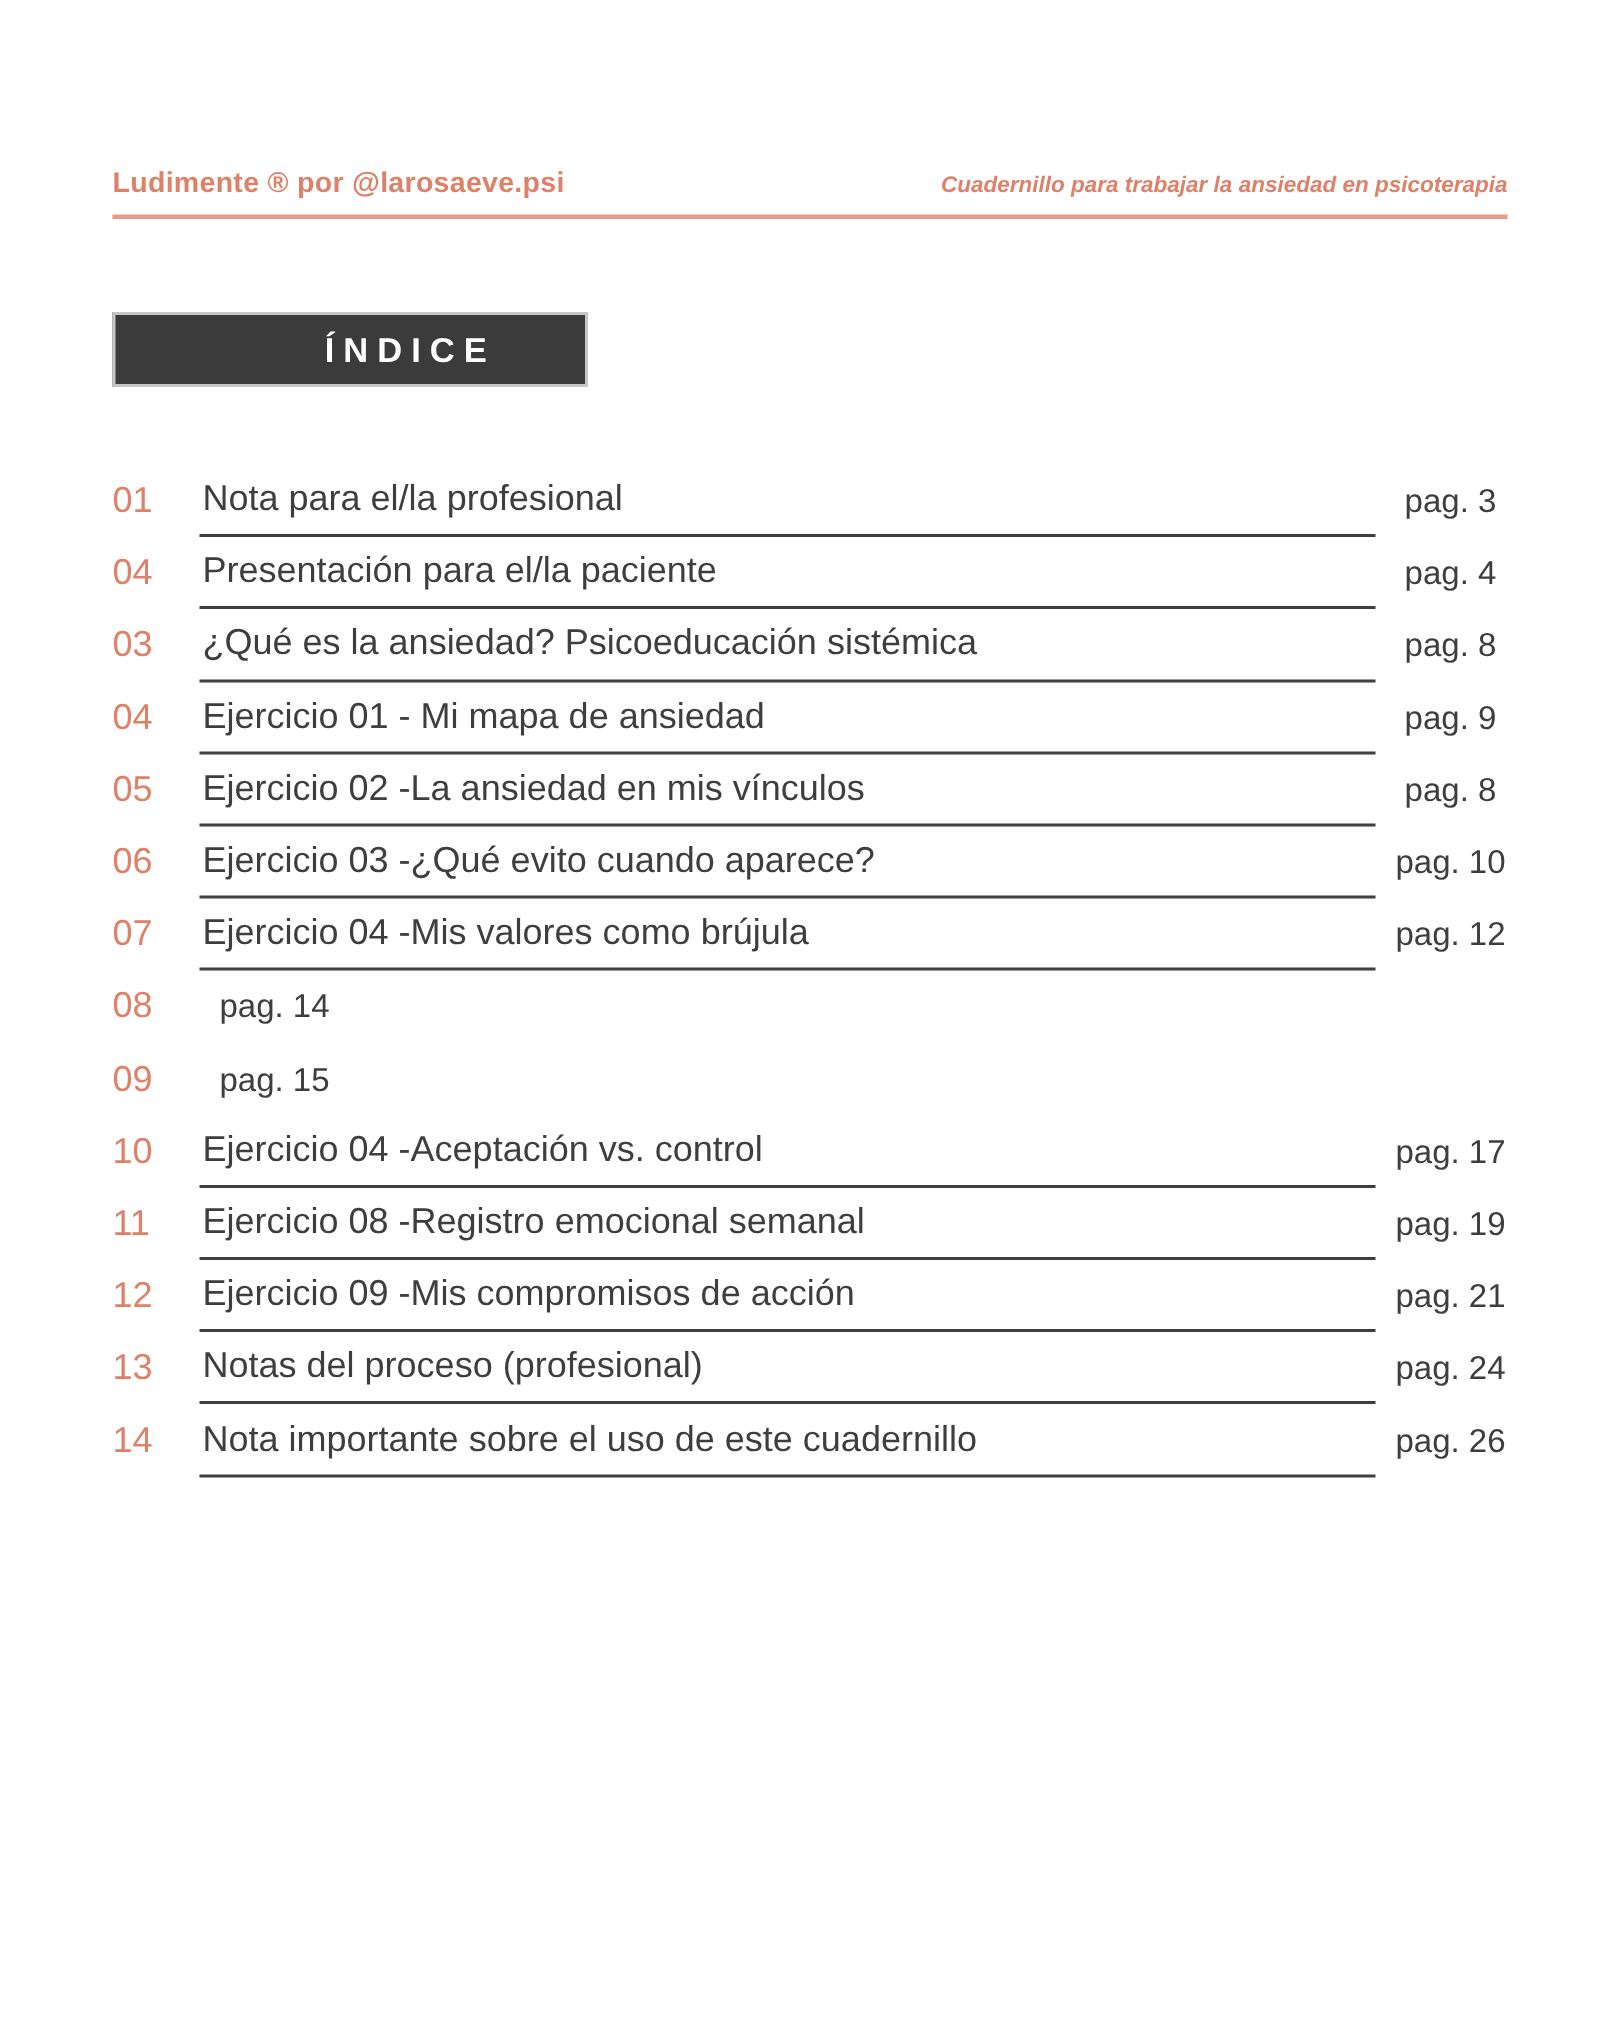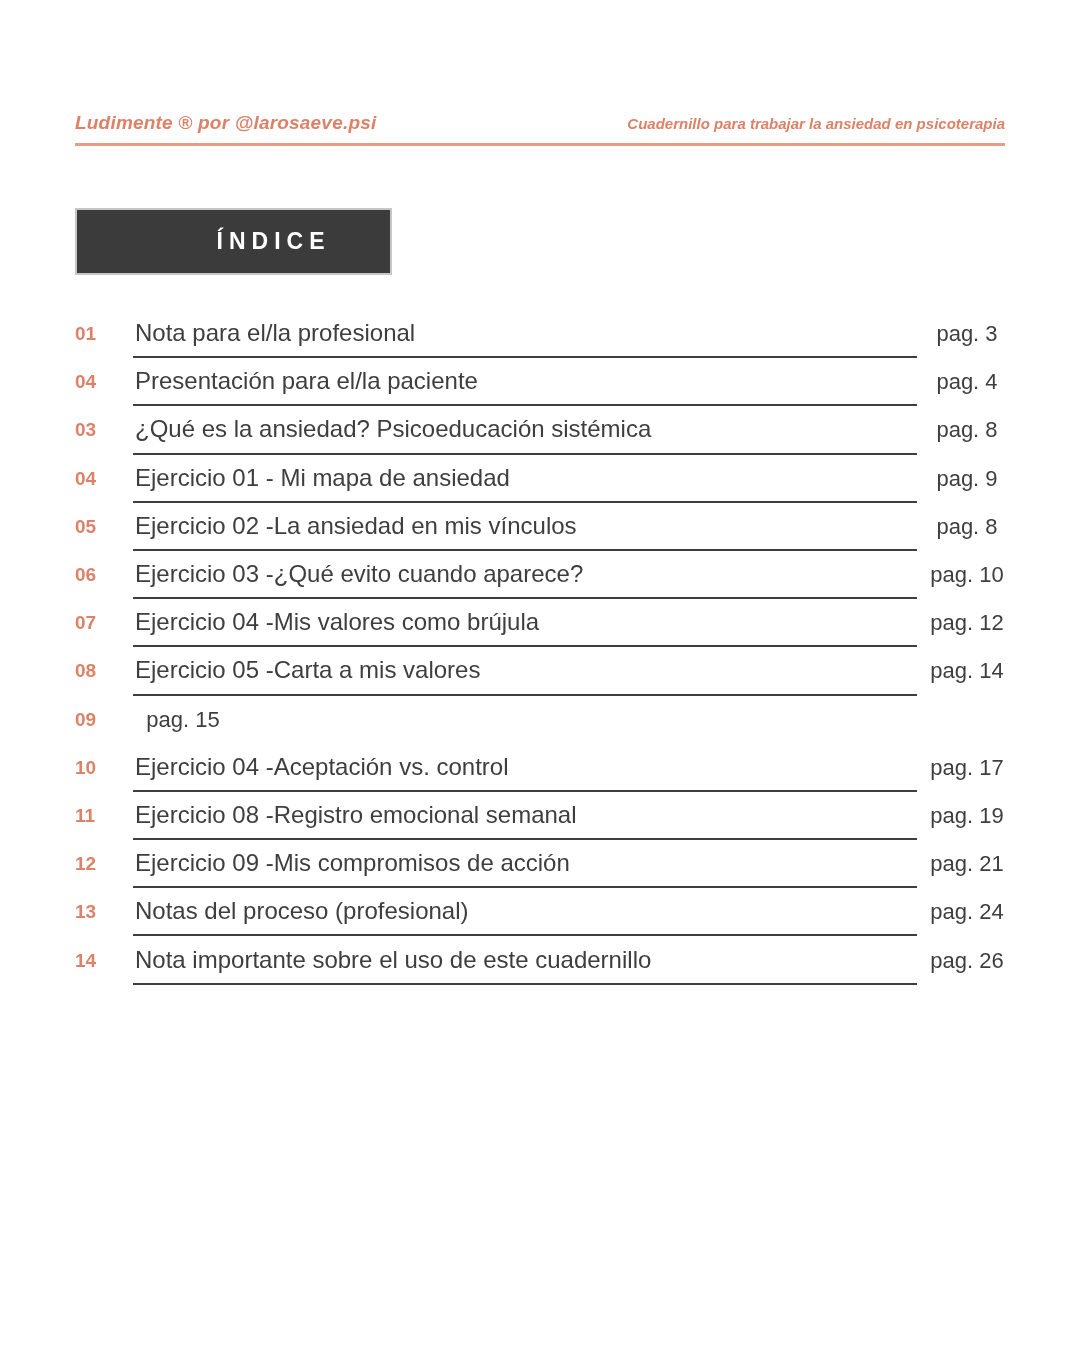--- a/index.html
+++ b/index.html
@@ -28,34 +28,33 @@
     justify-content: space-between;
     align-items: baseline;
     border-bottom: 3px solid var(--accent-line);
     padding-bottom: 9px;
   }
   .brand {
     font-size: 19px;
     font-weight: bold;
     color: var(--accent-text);
     letter-spacing: 0.2px;
-    font-style: italic;
   }
   .subtitle {
     font-size: 15px;
     font-weight: bold;
     font-style: italic;
     color: var(--accent-text);
   }
   .index-box {
     position: absolute;
     left: 75px;
     top: 208px;
     width: 317px;
-    height: 67px;
+    height: 50px;
     box-sizing: border-box;
     background: var(--index-bg);
     border: 2px solid #c6c6c6;
     display: flex;
     align-items: center;
     justify-content: center;
     padding-left: 80px;
   }
   .index-title {
     font-size: 23px;
@@ -71,22 +70,22 @@
   }
   .toc-row {
     display: flex;
     align-items: stretch;
     height: 48.2px;
   }
   .toc-num {
     width: 58px;
     display: flex;
     align-items: center;
-    font-size: 19px;
-    font-weight: bold;
+    font-size: 24px;
+    font-weight: normal;
     color: var(--accent-text);
   }
   .toc-title {
     width: 784px;
     box-sizing: border-box;
     display: flex;
     align-items: center;
     border-bottom: 2px solid var(--rule);
     font-size: 24px;
     color: var(--dark-text);
@@ -151,21 +150,20 @@
       <span class="toc-title">Ejercicio 03 -¿Qué evito cuando aparece?</span>
       <span class="toc-page">pag. 10</span>
     </div>
       <div class="toc-row">
       <span class="toc-num">07</span>
       <span class="toc-title">Ejercicio 04 -Mis valores como brújula</span>
       <span class="toc-page">pag. 12</span>
     </div>
       <div class="toc-row">
       <span class="toc-num">08</span>
-      <span class="toc-title">Ejercicio 05 -Carta a mis valores</span>
       <span class="toc-page">pag. 14</span>
     </div>
       <div class="toc-row">
       <span class="toc-num">09</span>
       <span class="toc-page">pag. 15</span>
     </div>
       <div class="toc-row">
       <span class="toc-num">10</span>
       <span class="toc-title">Ejercicio 04 -Aceptación vs. control</span>
       <span class="toc-page">pag. 17</span>

